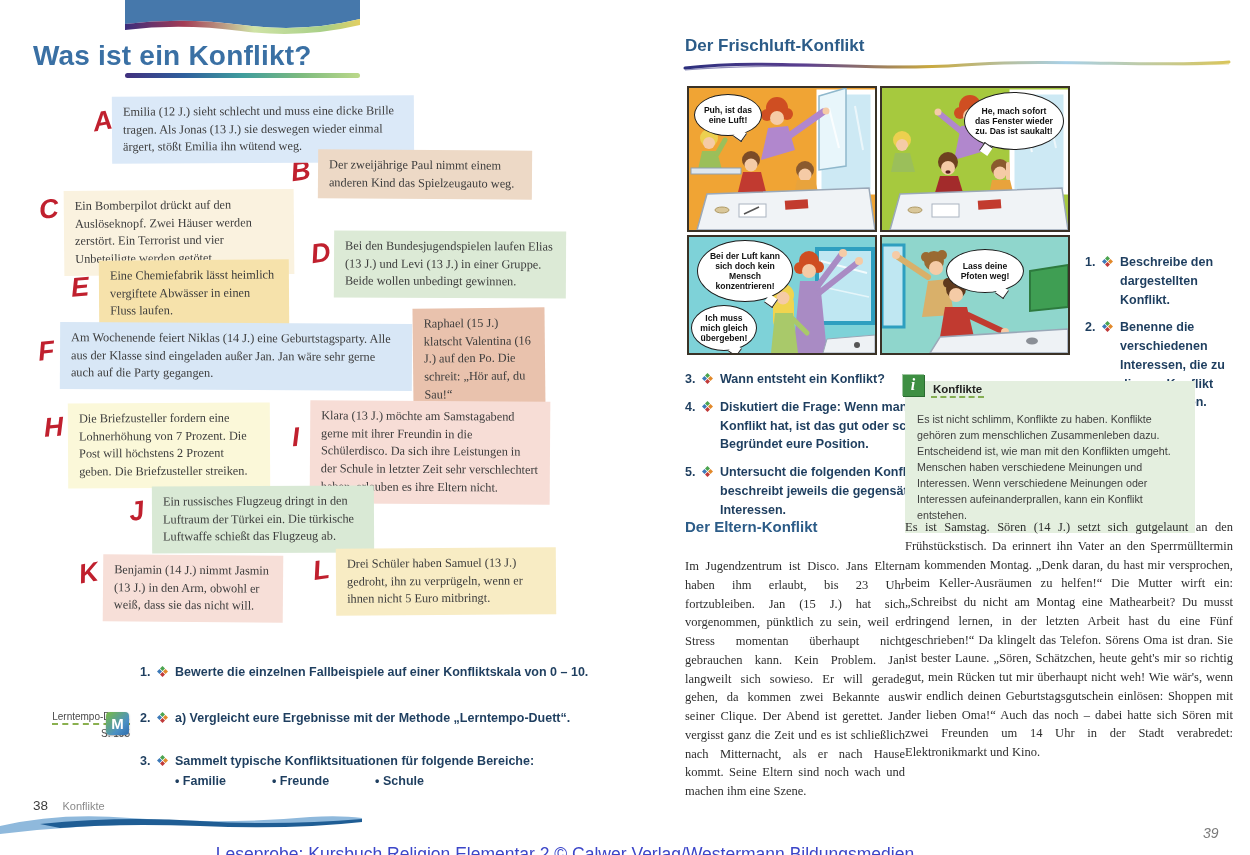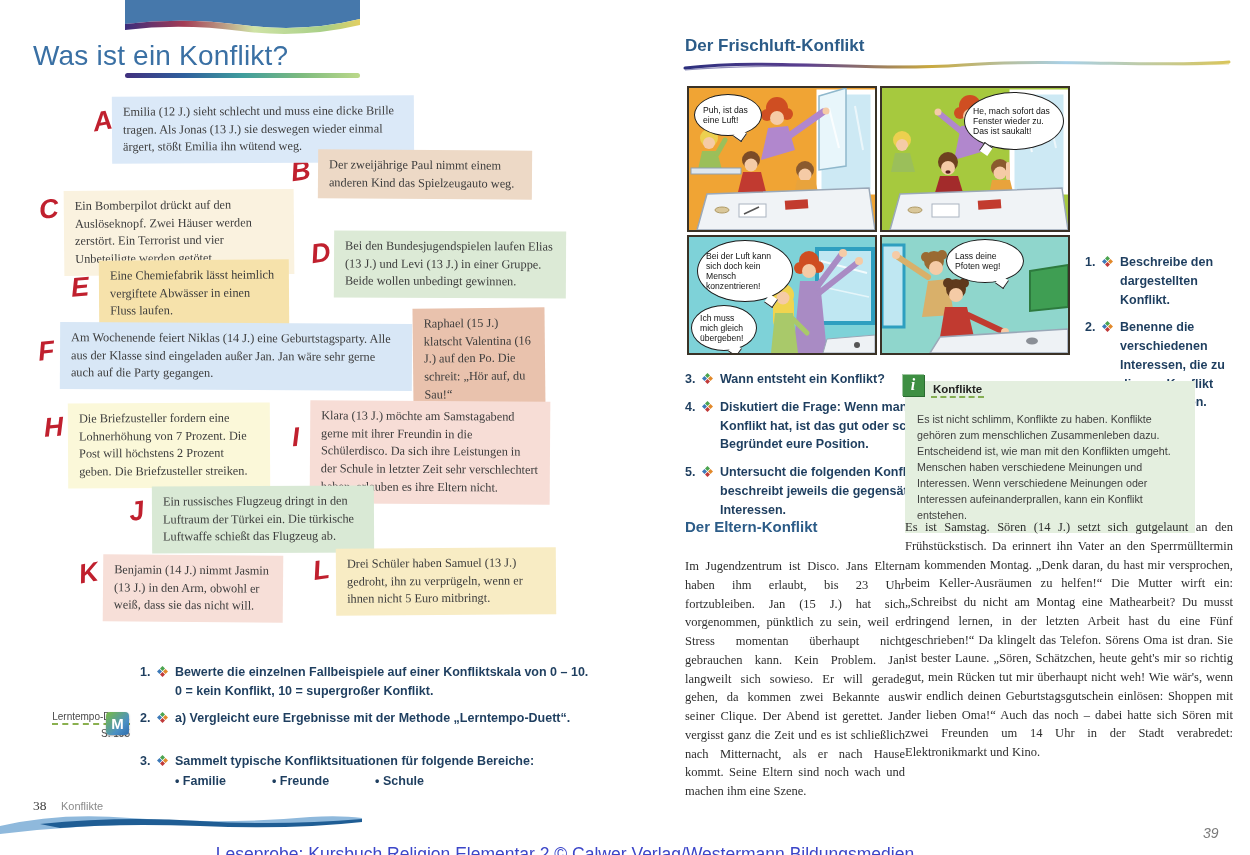--- a/index.html
+++ b/index.html
@@ -7,21 +7,21 @@
   #stage {
     position:relative; width:1250px; height:855px; background:#ffffff;
     font-family:"Liberation Sans", sans-serif; overflow:hidden;
   }
   
   .page-left { position:absolute; left:0; top:0; width:625px; height:855px; }
   .page-right { position:absolute; left:625px; top:0; width:625px; height:855px; }
 
   .h1-title {
     position:absolute; left:33px; top:40px;
-    font-size:28px; font-weight:normal; color:#3a70a4; letter-spacing:.2px;
+    font-size:28px; font-weight:bold; color:#3a70a4; letter-spacing:.2px;
   }
   .h1-underline {
     position:absolute; left:125px; top:73px; width:235px; height:5px; border-radius:3px;
     background:linear-gradient(90deg,#41307e,#2f5f9d,#3f9d9d,#7dbb7f,#bcd98a);
   }
   .top-banner { position:absolute; left:125px; top:0; width:235px; height:36px; }
 
   .case-card {
     position:absolute; padding:7px 11px;
     font-family:"Liberation Serif", serif; font-size:12.3px; line-height:1.44; color:#3c3c3c;
@@ -42,42 +42,42 @@
   .margin-note .lbl { display:inline-block; border-bottom:2px dashed #8ab04f; padding-bottom:1px; }
   .margin-note .ref { margin-top:3px; }
   .m-icon {
     position:absolute; left:106px; top:712px; width:23px; height:23px; border-radius:4px;
     background:linear-gradient(135deg,#79bb43 0%,#4a90c4 65%,#2f6cab 100%);
     color:#fff; font-weight:bold; font-size:15px; text-align:center; line-height:23px;
     box-shadow:0 1px 2px rgba(0,0,0,.35);
   }
 
   .footer-left { position:absolute; left:33px; top:796px; }
-  .pgnum { font-size:13.5px; color:#3c3c3c; display:inline-block;font-family:Liberation Serif, serif; }
+  .pgnum { font-size:13.5px; color:#3c3c3c; display:inline-block; }
   .chapter { font-size:11px; color:#8a8a8a; display:inline-block; margin-left:10px; }
   .wave-bl { position:absolute; left:0; top:808px; width:365px; height:30px; }
 
   .watermark {
     position:absolute; left:0; top:820px; width:1130px; text-align:center;
     font-size:17.5px; color:#3b45c8; font-weight:500;margin-top:24px;
   }
   .pg39 { position:absolute; left:578px; top:825px; font-size:14px; color:#7a7a7a;font-style:italic; }
 
   
   .h2-title { position:absolute; left:60px; top:36px; font-size:17px; font-weight:bold; color:#2c5c88; }
   .wave-line { position:absolute; left:58px; top:56px; width:548px; height:18px; }
 
   .comic { position:absolute; left:62px; top:86px; width:383px; height:269px;
     display:grid; grid-template-columns:190px 190px; grid-template-rows:146px 120px; gap:3px; background:#fff; }
   .panel { position:relative; border:2px solid #3a3226; overflow:hidden; }
   .panel svg { position:absolute; left:0; top:0; }
   .bubble {
     position:absolute; background:#fff; border:1.5px solid #1d1d1d; border-radius:50%;
-    display:flex; align-items:center; justify-content:center; text-align:left;
-    font-size:8.6px; line-height:1.18; color:#111; padding:5px 8px; font-weight:400; z-index:3;
+    display:flex; align-items:center; justify-content:center; text-align:center;
+    font-size:8.6px; line-height:1.18; color:#111; padding:5px 8px; font-weight:700; z-index:3;
   }
   .bubble::after {
     content:""; position:absolute; width:9px; height:9px; background:#fff;
     border-right:1.5px solid #1d1d1d; border-bottom:1.5px solid #1d1d1d;
     transform:rotate(35deg); bottom:-5px; right:16px;
   }
   .bubble.tail-left::after { right:auto; left:16px; transform:rotate(125deg); border-right:none; border-left:1.5px solid #1d1d1d; }
 
   .side-tasks { position:absolute; left:460px; top:253px; width:158px; }
   .rp-tasks { position:absolute; left:60px; top:370px; width:292px; }
@@ -156,21 +156,20 @@
     <div class="task-row" style="left:140px;top:663px;width:450px">
       <span class="task-num">1.</span>
       <svg class="dmk" viewBox="0 0 11 11">
           <path d="M5.5 0 L8 2.5 L5.5 5 L3 2.5 Z" fill="#4aa34e"></path>
           <path d="M8.5 3 L11 5.5 L8.5 8 L6 5.5 Z" fill="#e2892b"></path>
           <path d="M5.5 6 L8 8.5 L5.5 11 L3 8.5 Z" fill="#c03a3a"></path>
           <path d="M2.5 3 L5 5.5 L2.5 8 L0 5.5 Z" fill="#3c79b8"></path>
         </svg>
       <div class="task-text">
         <div>Bewerte die einzelnen Fallbeispiele auf einer Konfliktskala von 0 – 10.</div>
-        <div>0 = kein Konflikt, 10 = supergroßer Konflikt.</div>
       </div>
     </div>
     <div class="task-row" style="left:140px;top:709px;width:470px">
       <span class="task-num">2.</span>
       <svg class="dmk" viewBox="0 0 11 11">
           <path d="M5.5 0 L8 2.5 L5.5 5 L3 2.5 Z" fill="#4aa34e"></path>
           <path d="M8.5 3 L11 5.5 L8.5 8 L6 5.5 Z" fill="#e2892b"></path>
           <path d="M5.5 6 L8 8.5 L5.5 11 L3 8.5 Z" fill="#c03a3a"></path>
           <path d="M2.5 3 L5 5.5 L2.5 8 L0 5.5 Z" fill="#3c79b8"></path>
         </svg>
@@ -335,21 +334,21 @@
             <circle cx="66" cy="46" r="5" fill="#5f3a1d"></circle>
             <circle cx="82" cy="46" r="5" fill="#5f3a1d"></circle>
           <circle cx="74" cy="58" r="7" fill="#f5cba6"></circle>
           <polygon points="58,100 63,70 85,70 92,100" fill="#c13a30"></polygon>
           <line x1="86" y1="78" x2="120" y2="94" stroke="#c13a30" stroke-width="6" stroke-linecap="round"></line>
           <circle cx="123" cy="95" r="4" fill="#f5cba6"></circle>
           <polygon points="148,34 186,28 186,70 148,74" fill="#3f9e53" stroke="#2d7a3e" stroke-width="2"></polygon>
           <polygon points="58,100 186,92 186,116 48,116" fill="#eef2f5" stroke="#9aa8b8" stroke-width="1.5"></polygon>
           <ellipse cx="150" cy="104" rx="6" ry="3.5" fill="#8a8f96"></ellipse>
         </svg>
-        <div class="bubble" style="left:64px;top:2px;width:78px;height:44px">Lass deine Pfoten weg!</div>
+        <div class="bubble" style="left:64px;top:12px;width:78px;height:44px">Lass deine Pfoten weg!</div>
       </div>
     </div>
 
     <div class="side-tasks">
       <div class="rp-task">
         <span class="task-num">1.</span>
         <svg class="dmk" viewBox="0 0 11 11">
             <path d="M5.5 0 L8 2.5 L5.5 5 L3 2.5 Z" fill="#4aa34e"></path>
             <path d="M8.5 3 L11 5.5 L8.5 8 L6 5.5 Z" fill="#e2892b"></path>
             <path d="M5.5 6 L8 8.5 L5.5 11 L3 8.5 Z" fill="#c03a3a"></path>

